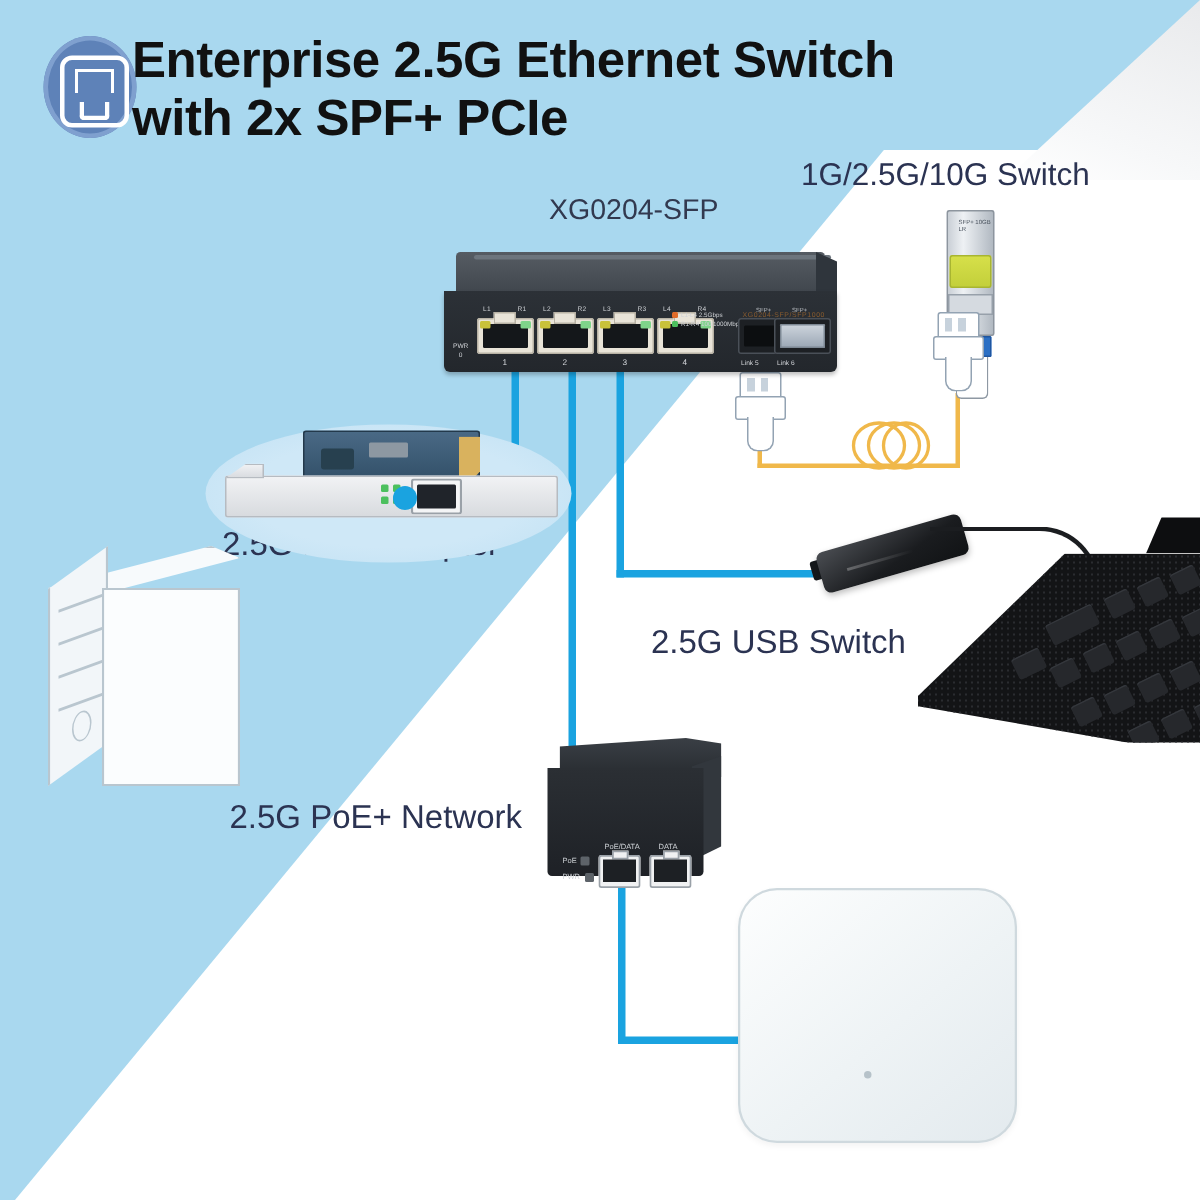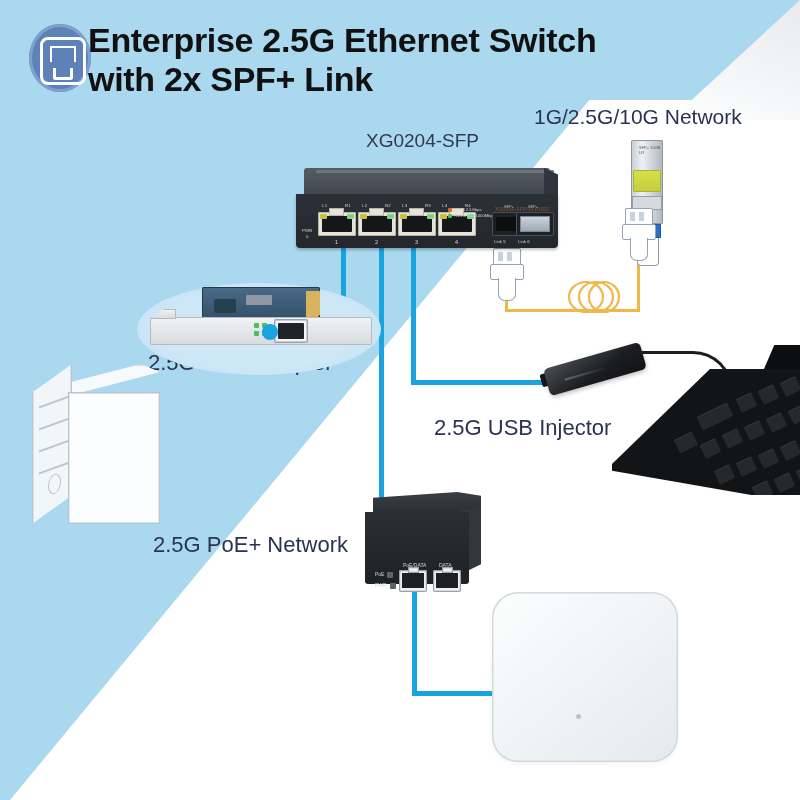--- a/index.html
+++ b/index.html
@@ -176,27 +176,27 @@
   <div class="bg-blue"></div>
   <div class="bg-blue-top"></div>
   <div class="grey-wedge"></div>
 
   <div class="hdr-icon">
     <div class="jack"></div>
     <div class="tab"></div>
   </div>
   <div class="title">
     <div>Enterprise 2.5G Ethernet Switch</div>
-    <div>with 2x SPF+ Link</div>
+    <div>with 2x SPF+ PCIe</div>
   </div>
 
   <div class="lbl sm dev" style="left:366px;top:130px;">XG0204-SFP</div>
-  <div class="lbl" style="left:534px;top:105px;">1G/2.5G/10G Network</div>
+  <div class="lbl" style="left:534px;top:105px;">1G/2.5G/10G Switch</div>
   <div class="lbl" style="left:148px;top:350px;font-size:22px;">2.5G PCIe Adapter</div>
-  <div class="lbl" style="left:434px;top:415px;font-size:22px;">2.5G USB Injector</div>
+  <div class="lbl" style="left:434px;top:415px;font-size:22px;">2.5G USB Switch</div>
   <div class="lbl" style="left:153px;top:532px;font-size:22px;">2.5G PoE+ Network</div>
 
   <div class="cab" style="left:341px;top:240px;width:5px;height:95px;"></div>
   <div class="cab" style="left:263px;top:330px;width:83px;height:5px;"></div>
   <div class="plug" style="left:337px;top:234px;"></div>
 
   <div class="cab" style="left:379px;top:240px;width:5px;height:258px;"></div>
   <div class="plug" style="left:375px;top:234px;"></div>
 
   <div class="cab" style="left:411px;top:240px;width:5px;height:145px;"></div>

